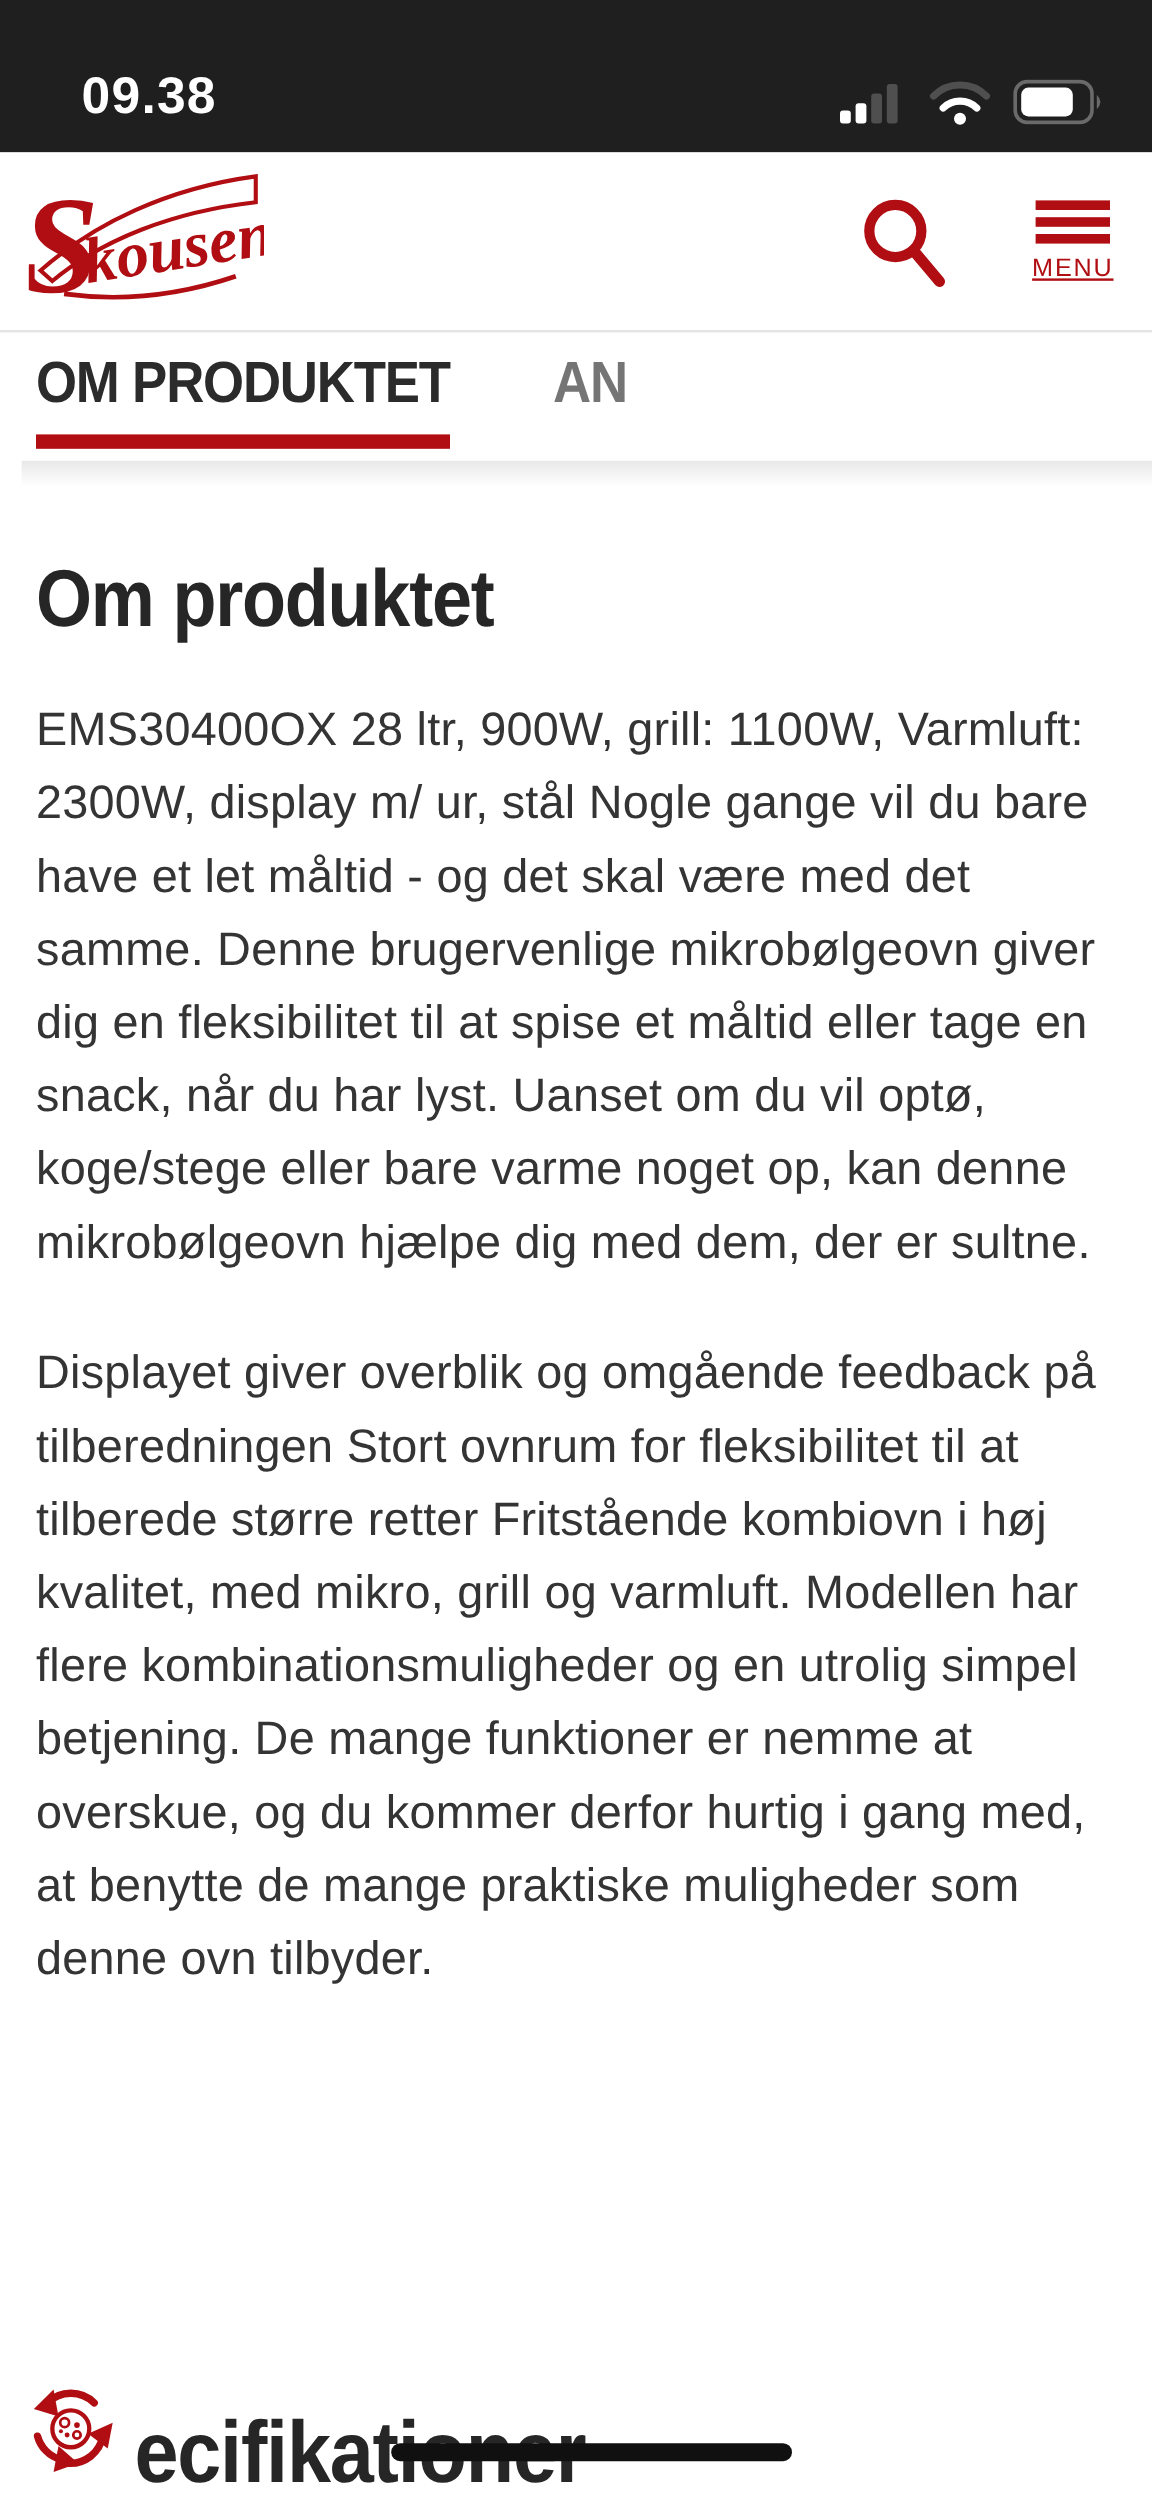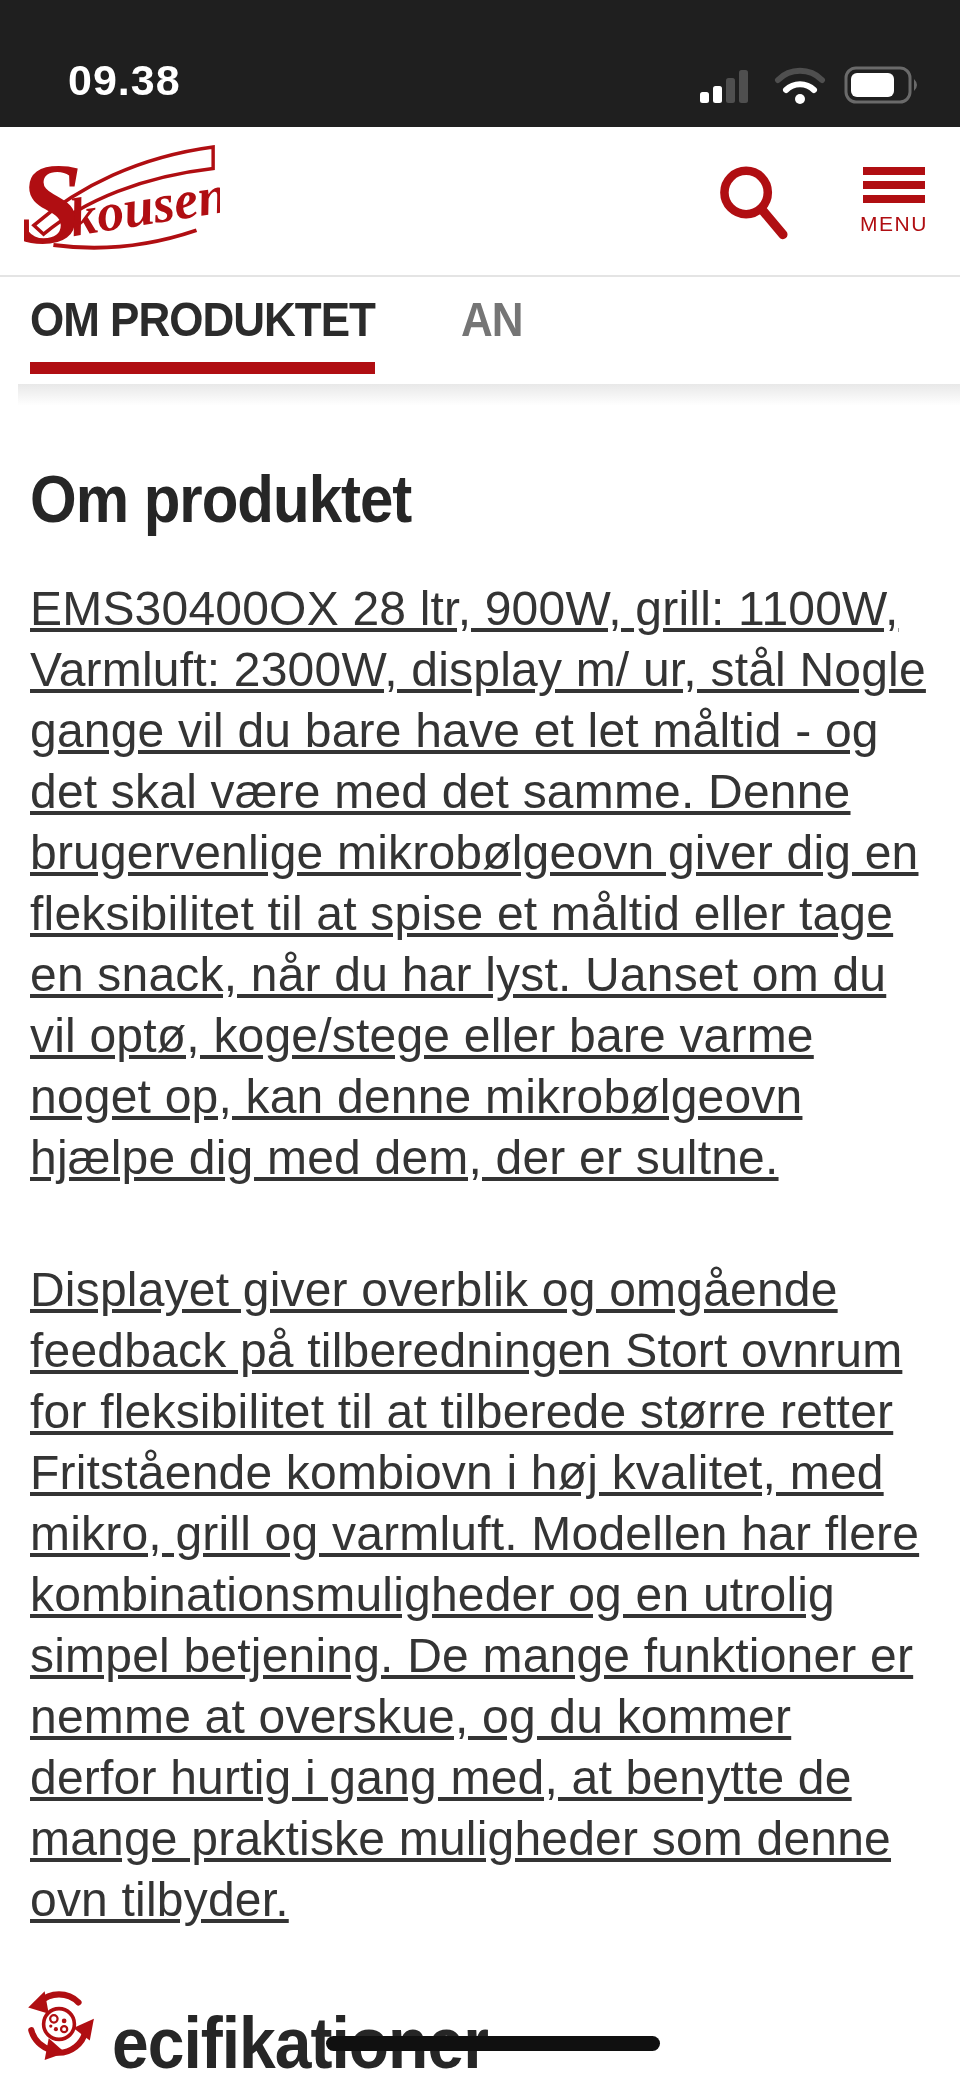--- a/index.html
+++ b/index.html
@@ -38,21 +38,21 @@
     position:absolute;right:160px;top:30px;width:92px;height:92px;
     background:none;border:none;cursor:pointer;padding:0;
   }
   .menu-btn{
     position:absolute;right:30px;top:40px;width:72px;
     background:none;border:none;cursor:pointer;padding:0;
     display:flex;flex-direction:column;align-items:center;
   }
   .menu-bars{width:62px;display:flex;flex-direction:column;gap:6px;margin-bottom:9px;}
   .menu-bars span{display:block;height:8px;background:var(--brand-red);}
-  .menu-label{color:var(--brand-red);font-size:21px;letter-spacing:1.5px;}
+  .menu-label{color:var(--brand-red);font-size:21px;letter-spacing:1.5px;text-decoration:underline;}
 
   
   .tab-bar{
     height:107px;background:#fff;display:flex;align-items:flex-end;
     padding-left:30px;gap:86px;white-space:nowrap;overflow:hidden;
   }
   .tab{
     background:none;border:none;cursor:pointer;padding:0 0 15px 0;
     border-bottom:12px solid transparent;margin-bottom:10px;
     font-family:"Liberation Sans", sans-serif;
@@ -68,23 +68,23 @@
 
   
   .content{padding:0 30px;}
   .page-title{
     margin-top:60px;color:var(--heading-text);
     font-size:60px;font-weight:700;letter-spacing:-1px;line-height:72px;
   }
   .page-title .t{display:inline-block;transform:scaleY(1.12);transform-origin:left bottom;}
   .content p{
     margin-top:38px;max-width:905px;
-    color:var(--body-text);font-size:48px;line-height:61px;letter-spacing:0.2px;text-decoration:underline;
+    color:var(--body-text);font-size:39px;line-height:61px;letter-spacing:0.2px;
   }
-  .content p + p{margin-top:71px;}
+  .content p + p{margin-top:48px;}
 
   
   .next-section{
     position:absolute;left:20px;top:1985px;
     display:flex;align-items:flex-start;gap:14px;
   }
   .next-section .icon{width:78px;height:78px;flex:0 0 auto;}
   .next-title{
     margin-top:14px;color:var(--heading-text);
     font-size:66px;font-weight:700;letter-spacing:-1px;line-height:80px;

